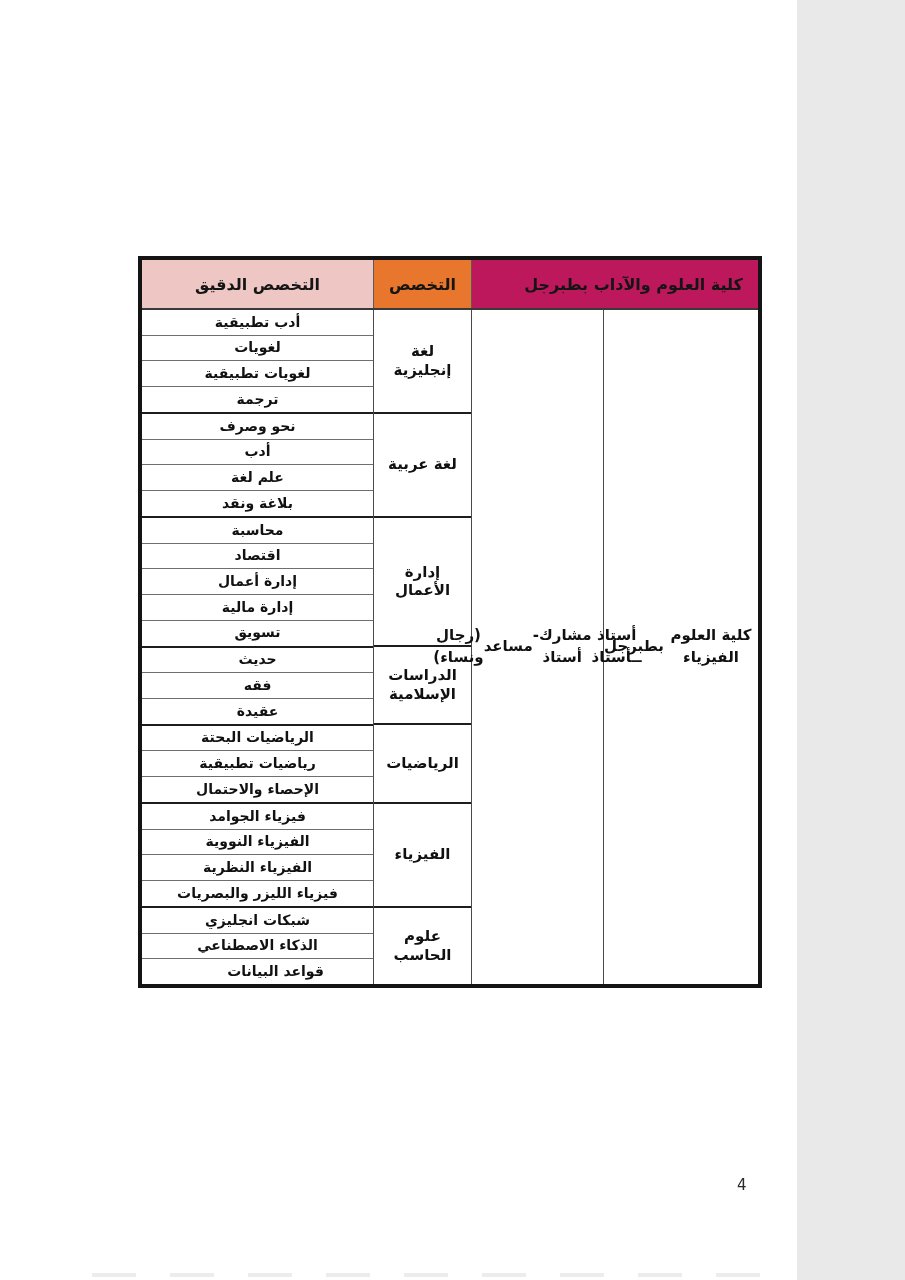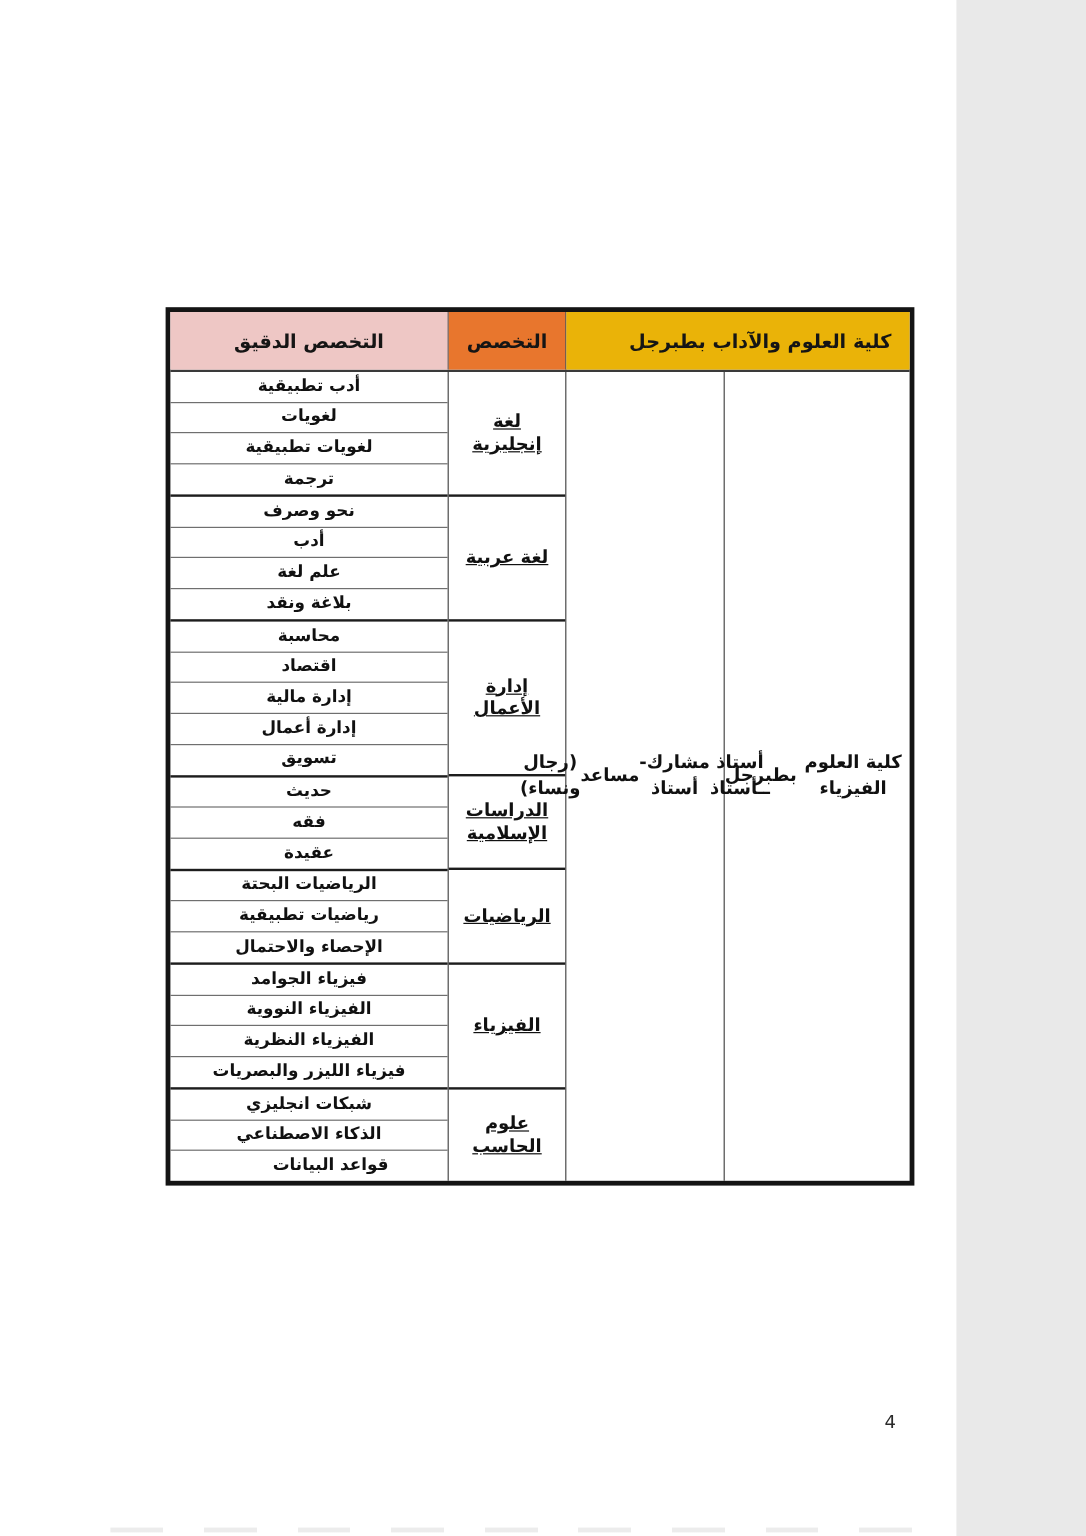--- a/index.html
+++ b/index.html
@@ -32,21 +32,21 @@
   .item {
     flex:1; display:flex; align-items:center; justify-content:center;
     font-weight:bold; font-size:14px; border-bottom:1px solid #6f6f6f;
     line-height:1.1; white-space:nowrap;
   }
   .item.group-end { border-bottom:2px solid #1d1d1d; }
   .item.last-row { border-bottom:none;margin-left:36px; }
   .group {
     display:flex; flex-direction:column; align-items:center; justify-content:center;
     font-weight:bold; font-size:15px; text-align:center; line-height:1.25;
-    border-bottom:2px solid #1d1d1d; min-height:0;text-decoration:underline;
+    border-bottom:2px solid #1d1d1d; min-height:0;
   }
   .group.last { border-bottom:none; }
   .merged {
     height:100%; display:flex; 
     align-items:center; justify-content:center;
     font-weight:bold; font-size:15px; text-align:center; line-height:1.45;
   }
   .page-number {
     position:absolute; left:737px; top:1176px;
     font-size:15px; color:#2a2a2a;
@@ -59,40 +59,40 @@
 </head>
 <body>
 
 <div class="page">
 
   <div class="table" dir="ltr">
 
     <div class="header-row">
       <div class="h-cell h-detail" dir="rtl" style="background-color: rgb(238, 199, 197);">التخصص الدقيق</div>
       <div class="h-cell h-spec" dir="rtl" style="background-color: rgb(232, 118, 45);">التخصص</div>
-      <div class="h-cell h-college" dir="rtl" style="background-color: #eab308; padding-left: 37px;">كلية العلوم والآداب بطبرجل</div>
+      <div class="h-cell h-college" dir="rtl" style="background-color: #be185d; padding-left: 37px;">كلية العلوم والآداب بطبرجل</div>
     </div>
 
     <div class="body-row">
 
       <div class="colA">
         <div class="item" dir="rtl">أدب تطبيقية</div>
         <div class="item" dir="rtl">لغويات</div>
         <div class="item" dir="rtl">لغويات تطبيقية</div>
         <div class="item group-end" dir="rtl">ترجمة</div>
 
         <div class="item" dir="rtl">نحو وصرف</div>
         <div class="item" dir="rtl">أدب</div>
         <div class="item" dir="rtl">علم لغة</div>
         <div class="item group-end" dir="rtl">بلاغة ونقد</div>
 
         <div class="item" dir="rtl">محاسبة</div>
         <div class="item" dir="rtl">اقتصاد</div>
+        <div class="item" dir="rtl">إدارة أعمال</div>
         <div class="item" dir="rtl">إدارة مالية</div>
-        <div class="item" dir="rtl">إدارة أعمال</div>
         <div class="item group-end" dir="rtl">تسويق</div>
 
         <div class="item" dir="rtl">حديث</div>
         <div class="item" dir="rtl">فقه</div>
         <div class="item group-end" dir="rtl">عقيدة</div>
 
         <div class="item" dir="rtl">الرياضيات البحتة</div>
         <div class="item" dir="rtl">رياضيات تطبيقية</div>
         <div class="item group-end" dir="rtl">الإحصاء والاحتمال</div>
 

